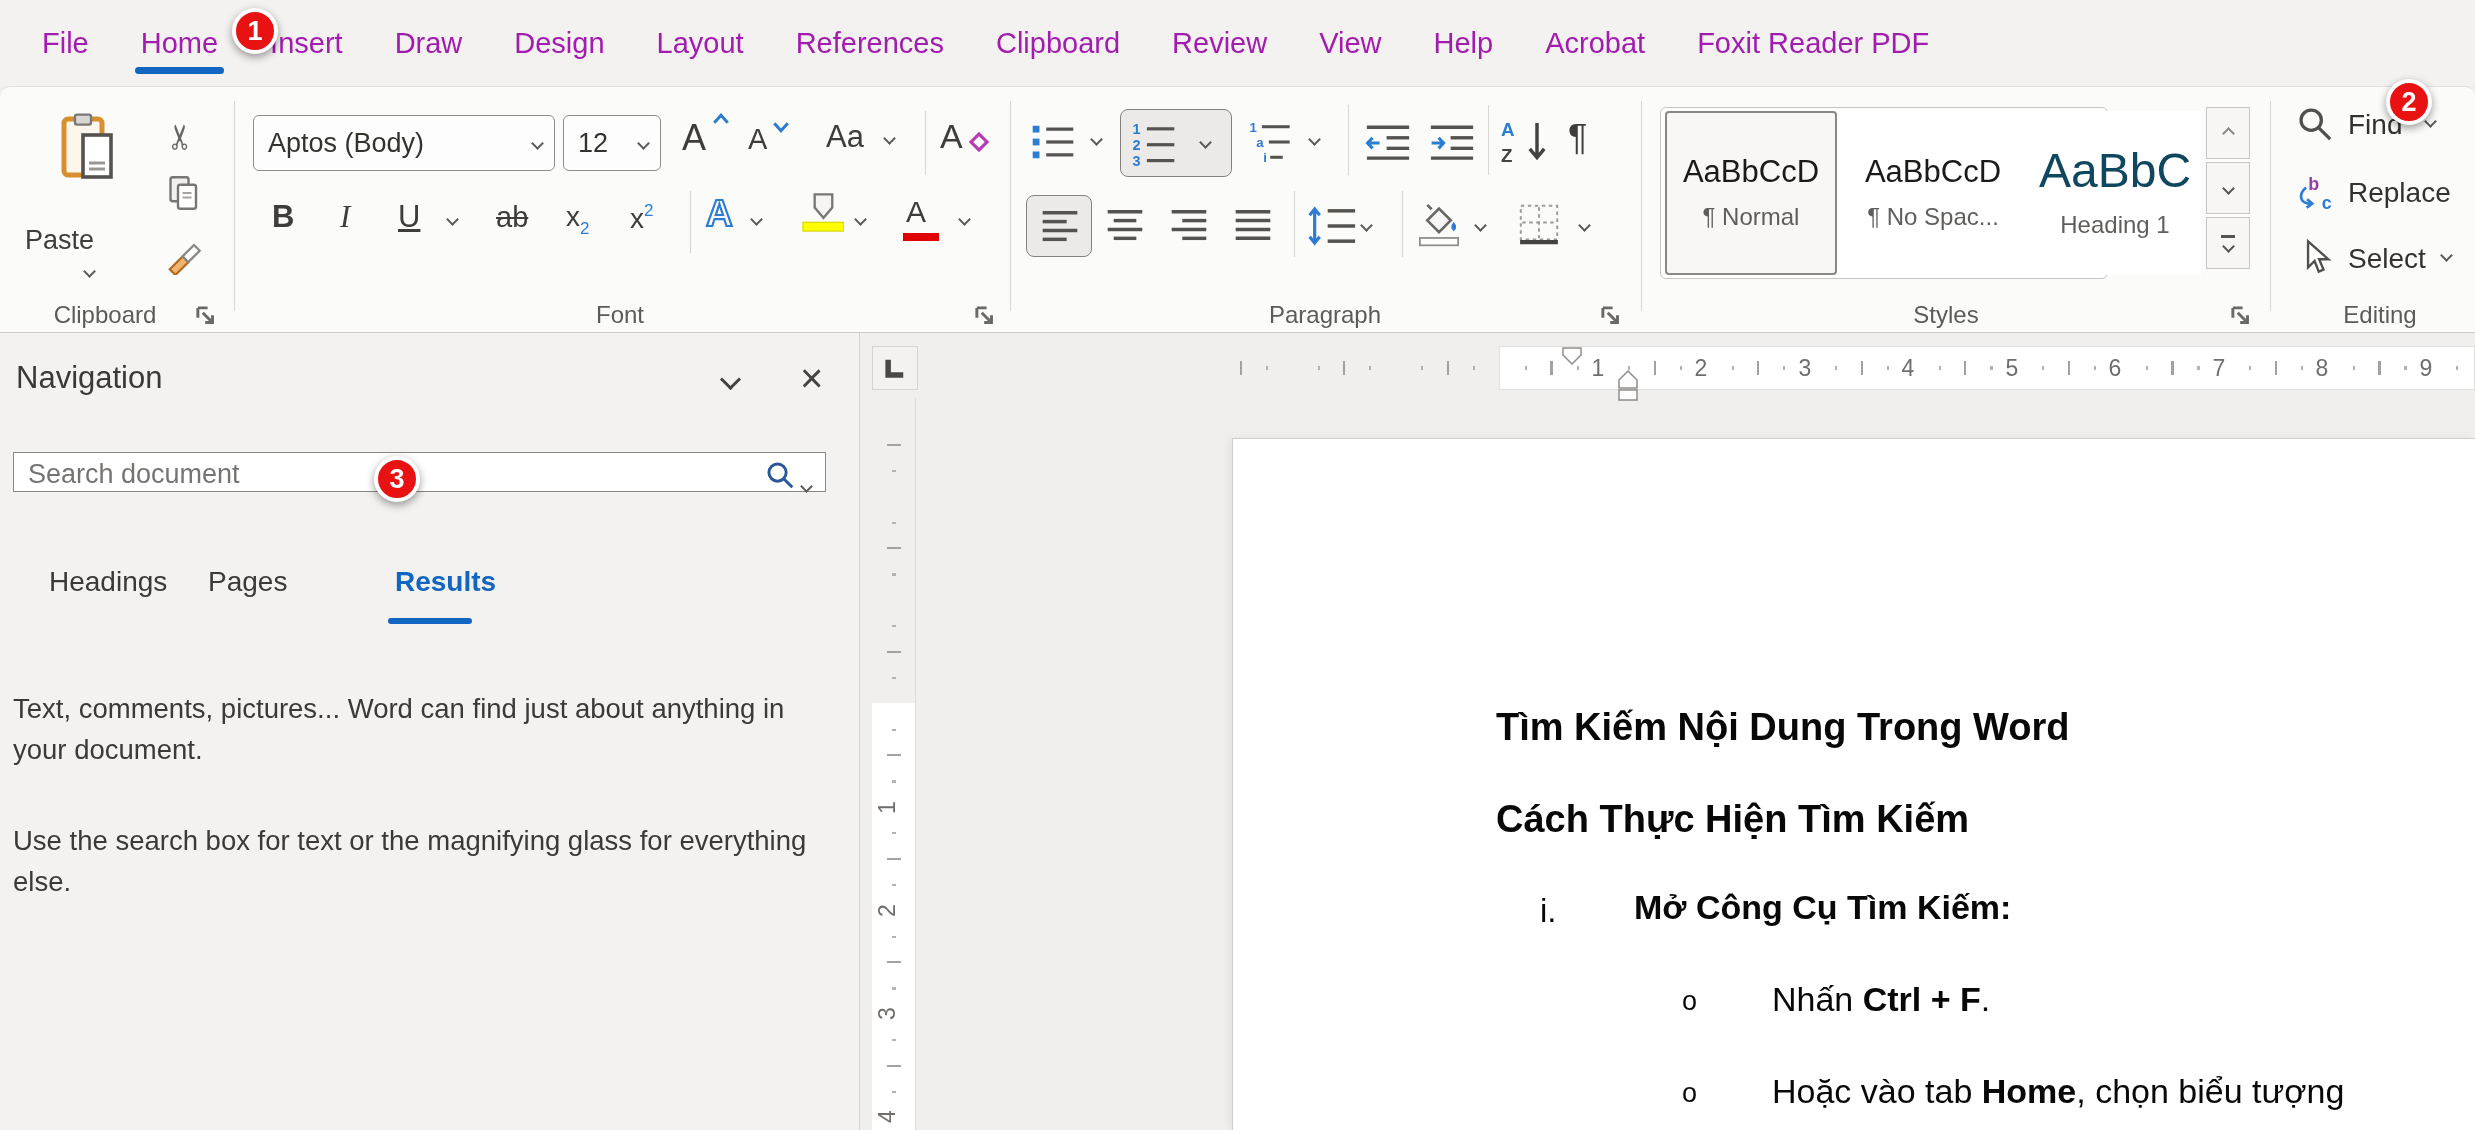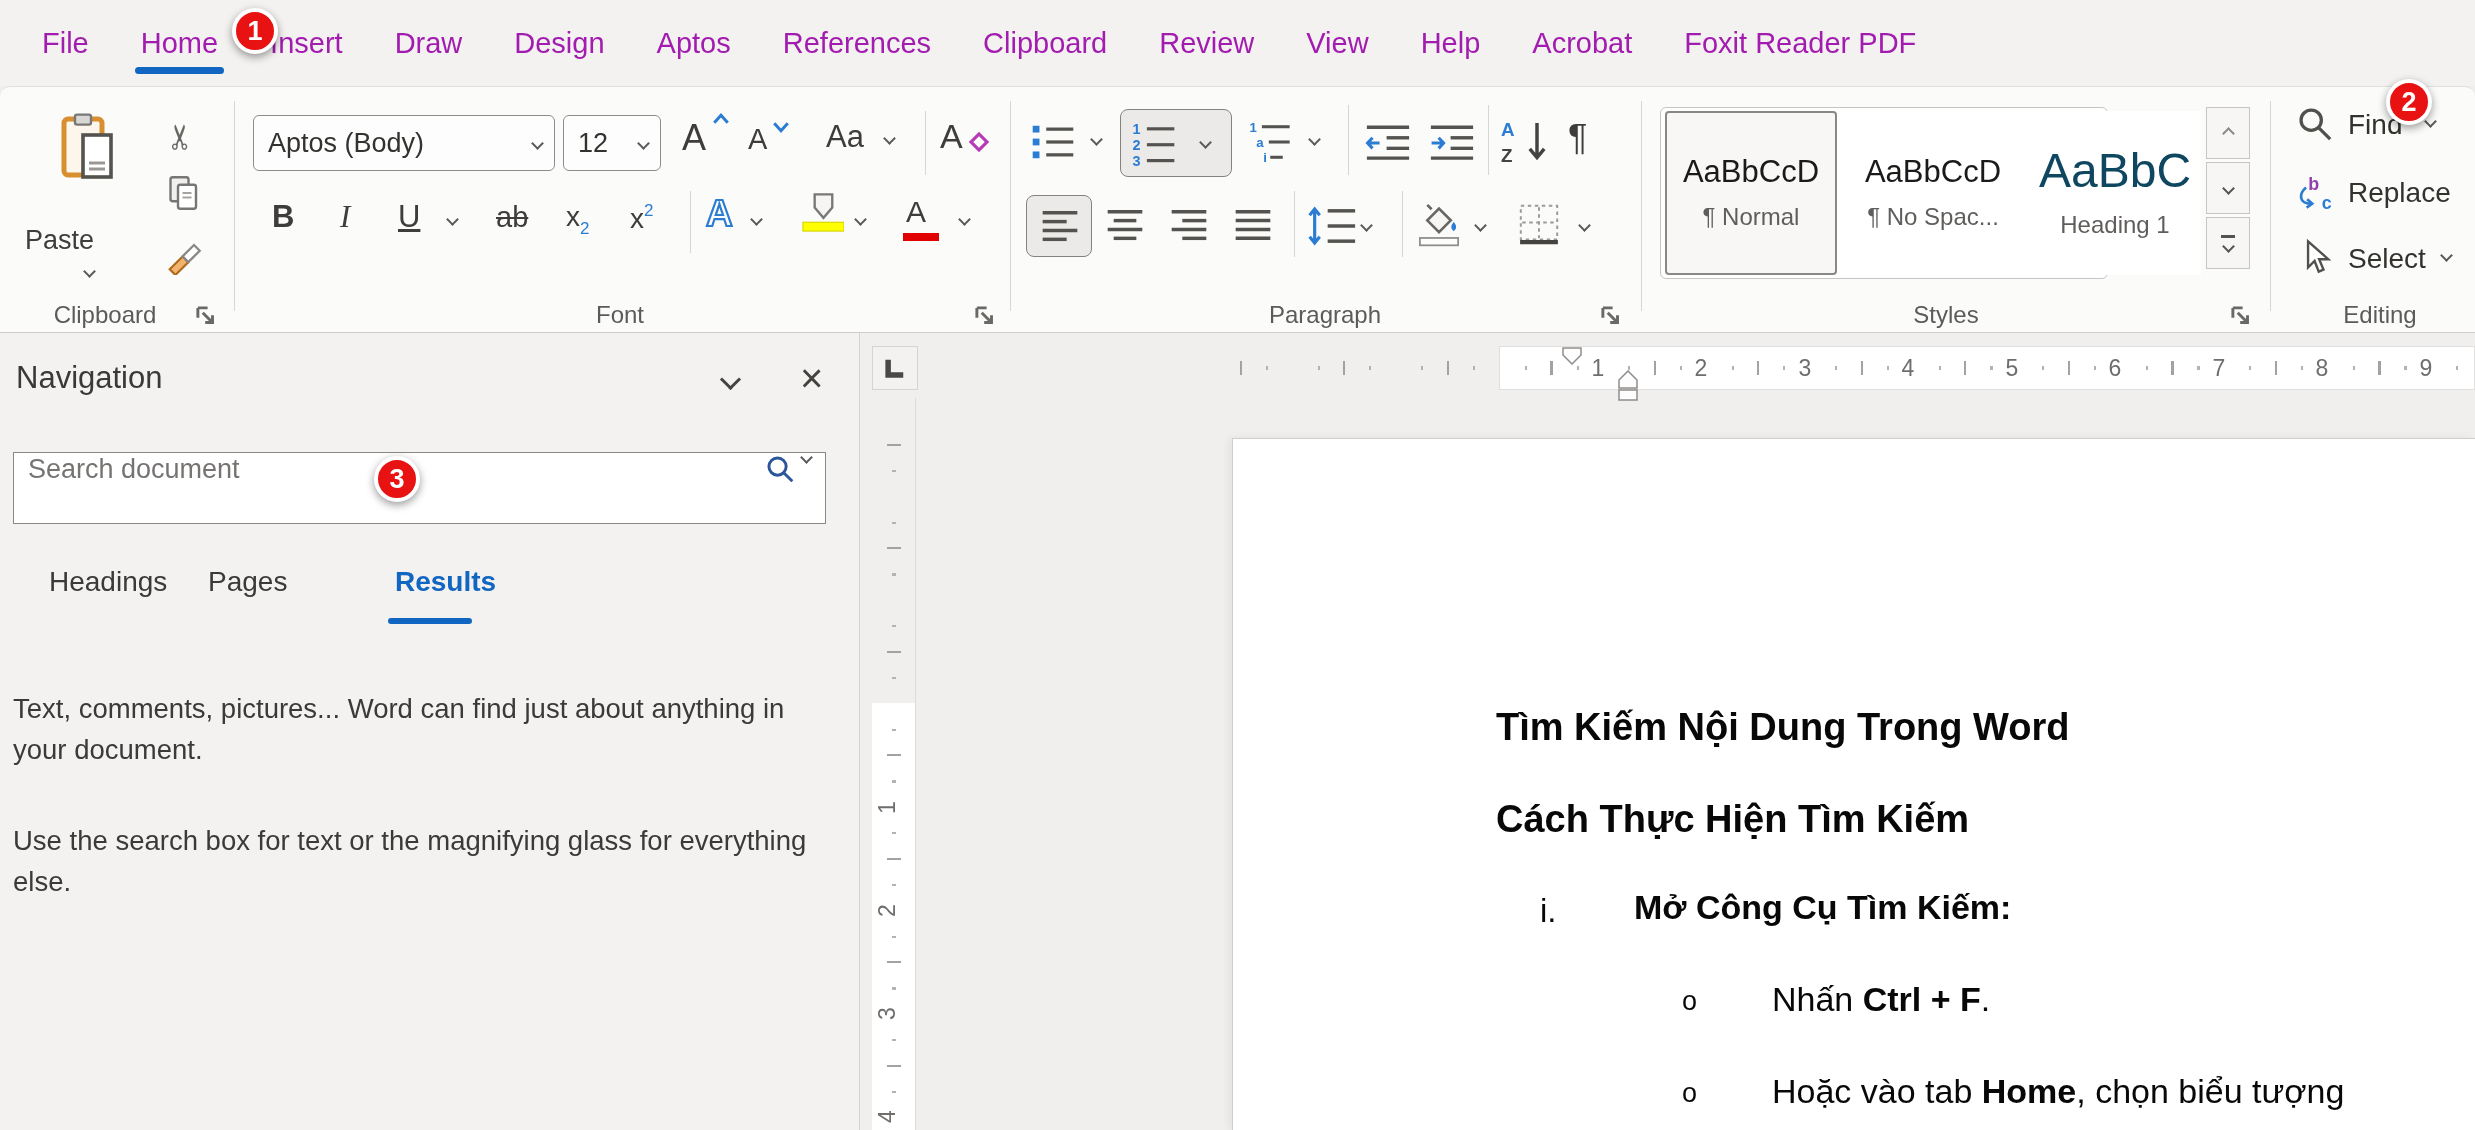--- a/index.html
+++ b/index.html
@@ -23,21 +23,21 @@
   .selbox{border:1.6px solid #85837f;border-radius:8px;background:#ebeae8;}
   .stycard{background:#fff;display:flex;flex-direction:column;align-items:center;justify-content:center;overflow:hidden;}
   .stycard .sample{font-size:31px;color:#1b1a19;white-space:nowrap;line-height:1;}
   .stycard .lbl{font-size:24px;color:#605e5c;margin-top:16px;white-space:nowrap;}
   .scrollbtn{width:44px;height:52px;background:#f7f6f5;border:1px solid #c7c5c3;display:flex;align-items:center;justify-content:center;flex-direction:column;}
   
   .badge{width:46px;height:46px;border-radius:50%;background:#e81212;border:4px solid #fff;box-shadow:0 3px 8px rgba(0,0,0,.4);color:#fff;font-size:27px;font-weight:bold;display:flex;align-items:center;justify-content:center;z-index:50;}
   
   #navpane{left:0;top:333px;width:860px;height:797px;background:#f3f2f1;border-right:1px solid #d6d4d2;}
   #navtitle{left:16px;top:360px;font-size:31px;color:#3a3938;font-weight:500;}
-  #searchbox{left:13px;top:452px;width:813px;height:72px;background:#fff;border:1px solid #8a8886;display:flex;align-items:flex-start;}
+  #searchbox{left:13px;top:452px;width:813px;height:40px;background:#fff;border:1px solid #8a8886;display:flex;align-items:flex-end;}
   #searchbox input{border:0;outline:0;flex:1;font-size:27px;color:#444;padding-left:14px;background:transparent;}
   #searchbox input::placeholder{color:#767472;}
   .navtab{font-size:28px;color:#3b3a39;top:566px;}
   .navtab.active{color:#1166c1;font-weight:bold;}
   #results-underline{left:388px;top:618px;width:84px;height:6px;border-radius:3px;background:#1166c1;}
   .navbody{font-size:27.5px;color:#3b3a39;line-height:41px;width:800px;left:13px;}
   
   #canvas{left:861px;top:333px;width:1614px;height:797px;background:#f0efed;}
   #page{left:1232px;top:438px;width:1243px;height:692px;background:#fff;border-top:1px solid #d0cecc;border-left:1px solid #d0cecc;box-shadow:-3px 0 8px rgba(0,0,0,.06);}
   #corner{left:872px;top:346px;width:46px;height:44px;background:#f3f2f1;border:1px solid #d6d4d2;display:flex;align-items:center;justify-content:center;}
@@ -61,21 +61,21 @@
 <body>
 
 <div id="root">
 
   <div id="tabrow" class="a">
     <span class="menu-item">File</span>
     <span class="menu-item active"><span>Home</span><span class="tab-underline"></span></span>
     <span class="menu-item">Insert</span>
     <span class="menu-item">Draw</span>
     <span class="menu-item">Design</span>
-    <span class="menu-item">Aptos</span>
+    <span class="menu-item">Layout</span>
     <span class="menu-item">References</span>
     <span class="menu-item">Clipboard</span>
     <span class="menu-item">Review</span>
     <span class="menu-item">View</span>
     <span class="menu-item">Help</span>
     <span class="menu-item">Acrobat</span>
     <span class="menu-item">Foxit Reader PDF</span>
   </div>
   <div class="a badge" style="left:232px;top:8px;">1</div>
 

